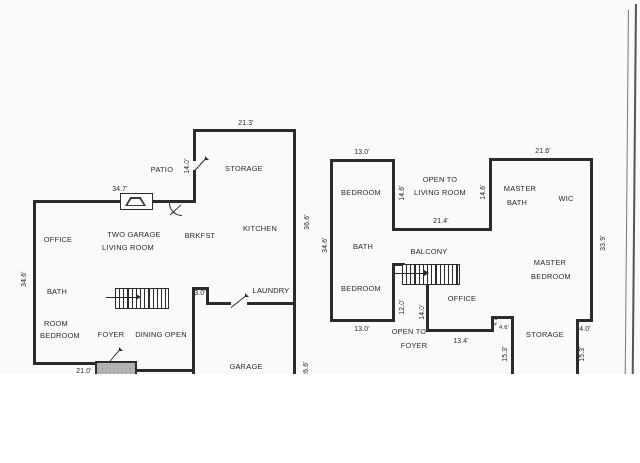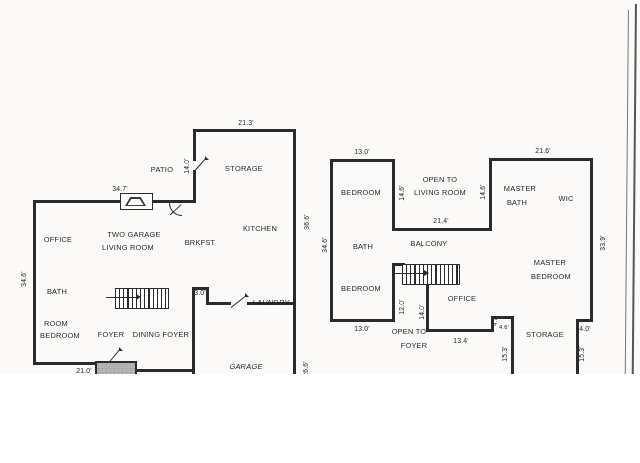--- a/index.html
+++ b/index.html
@@ -84,29 +84,29 @@
 
     <div class="stairs" style="left:114.5px;top:288px;width:52px;height:19px;"></div>
     <div class="stair-line" style="left:106px;top:296.6px;width:31px;"></div>
     <div class="stair-arrow" style="left:136px;top:294px;"></div>
 
     <span class="lbl" style="left:162px;top:169px;">PATIO</span>
     <span class="lbl" style="left:244px;top:168px;">STORAGE</span>
     <span class="lbl" style="left:58px;top:239px;">OFFICE</span>
     <span class="lbl" style="left:134px;top:234px;">TWO GARAGE</span>
     <span class="lbl" style="left:128px;top:247px;">LIVING ROOM</span>
-    <span class="lbl" style="left:200px;top:242px;">BRKFST</span>
+    <span class="lbl" style="left:200px;top:235px;">BRKFST</span>
     <span class="lbl" style="left:260px;top:228px;">KITCHEN</span>
     <span class="lbl" style="left:57px;top:291px;">BATH</span>
-    <span class="lbl" style="left:271px;top:302px;font-style:italic;">LAUNDRY</span>
+    <span class="lbl" style="left:271px;top:290px;">LAUNDRY</span>
     <span class="lbl" style="left:56px;top:323px;">ROOM</span>
     <span class="lbl" style="left:60px;top:335px;">BEDROOM</span>
     <span class="lbl" style="left:111px;top:334px;">FOYER</span>
-    <span class="lbl" style="left:161px;top:334px;">DINING FOYER</span>
-    <span class="lbl" style="left:246px;top:366px;font-style:italic;">GARAGE</span>
+    <span class="lbl" style="left:161px;top:334px;">DINING OPEN</span>
+    <span class="lbl" style="left:246px;top:366px;">GARAGE</span>
 
     <span class="lbl dim" style="left:120px;top:188px;">34.7'</span>
     <span class="lbl dim vert" style="left:186px;top:166px;">14.0'</span>
     <span class="lbl dim" style="left:246px;top:122px;">21.3'</span>
     <span class="lbl dim vert" style="left:306px;top:222px;">36.6'</span>
     <span class="lbl dim vert" style="left:23px;top:279px;">34.6'</span>
     <span class="lbl dim" style="left:200px;top:292px;">3.0'</span>
     <span class="lbl dim" style="left:84px;top:370px;">21.0'</span>
     <span class="lbl dim" style="left:164px;top:378px;">13.4'</span>
     <span class="lbl dim vert" style="left:305px;top:369px;">26.6'</span>
@@ -138,21 +138,21 @@
     <div class="stair-line" style="left:393px;top:272.6px;width:32px;"></div>
     <div class="stair-arrow" style="left:424px;top:270px;"></div>
 
     <span class="lbl" style="left:361px;top:192px;">BEDROOM</span>
     <span class="lbl" style="left:440px;top:179px;">OPEN TO</span>
     <span class="lbl" style="left:440px;top:192px;">LIVING ROOM</span>
     <span class="lbl" style="left:520px;top:188px;">MASTER</span>
     <span class="lbl" style="left:517px;top:202px;">BATH</span>
     <span class="lbl" style="left:566px;top:198px;">WIC</span>
     <span class="lbl" style="left:363px;top:246px;">BATH</span>
-    <span class="lbl" style="left:429px;top:243px;">BALCONY</span>
+    <span class="lbl" style="left:429px;top:251px;">BALCONY</span>
     <span class="lbl" style="left:550px;top:262px;">MASTER</span>
     <span class="lbl" style="left:551px;top:276px;">BEDROOM</span>
     <span class="lbl" style="left:361px;top:288px;">BEDROOM</span>
     <span class="lbl" style="left:462px;top:298px;">OFFICE</span>
     <span class="lbl" style="left:409px;top:331px;">OPEN TO</span>
     <span class="lbl" style="left:414px;top:345px;">FOYER</span>
     <span class="lbl" style="left:545px;top:334px;">STORAGE</span>
 
     <span class="lbl dim" style="left:362px;top:151px;">13.0'</span>
     <span class="lbl dim vert" style="left:401px;top:193px;">14.6'</span>

